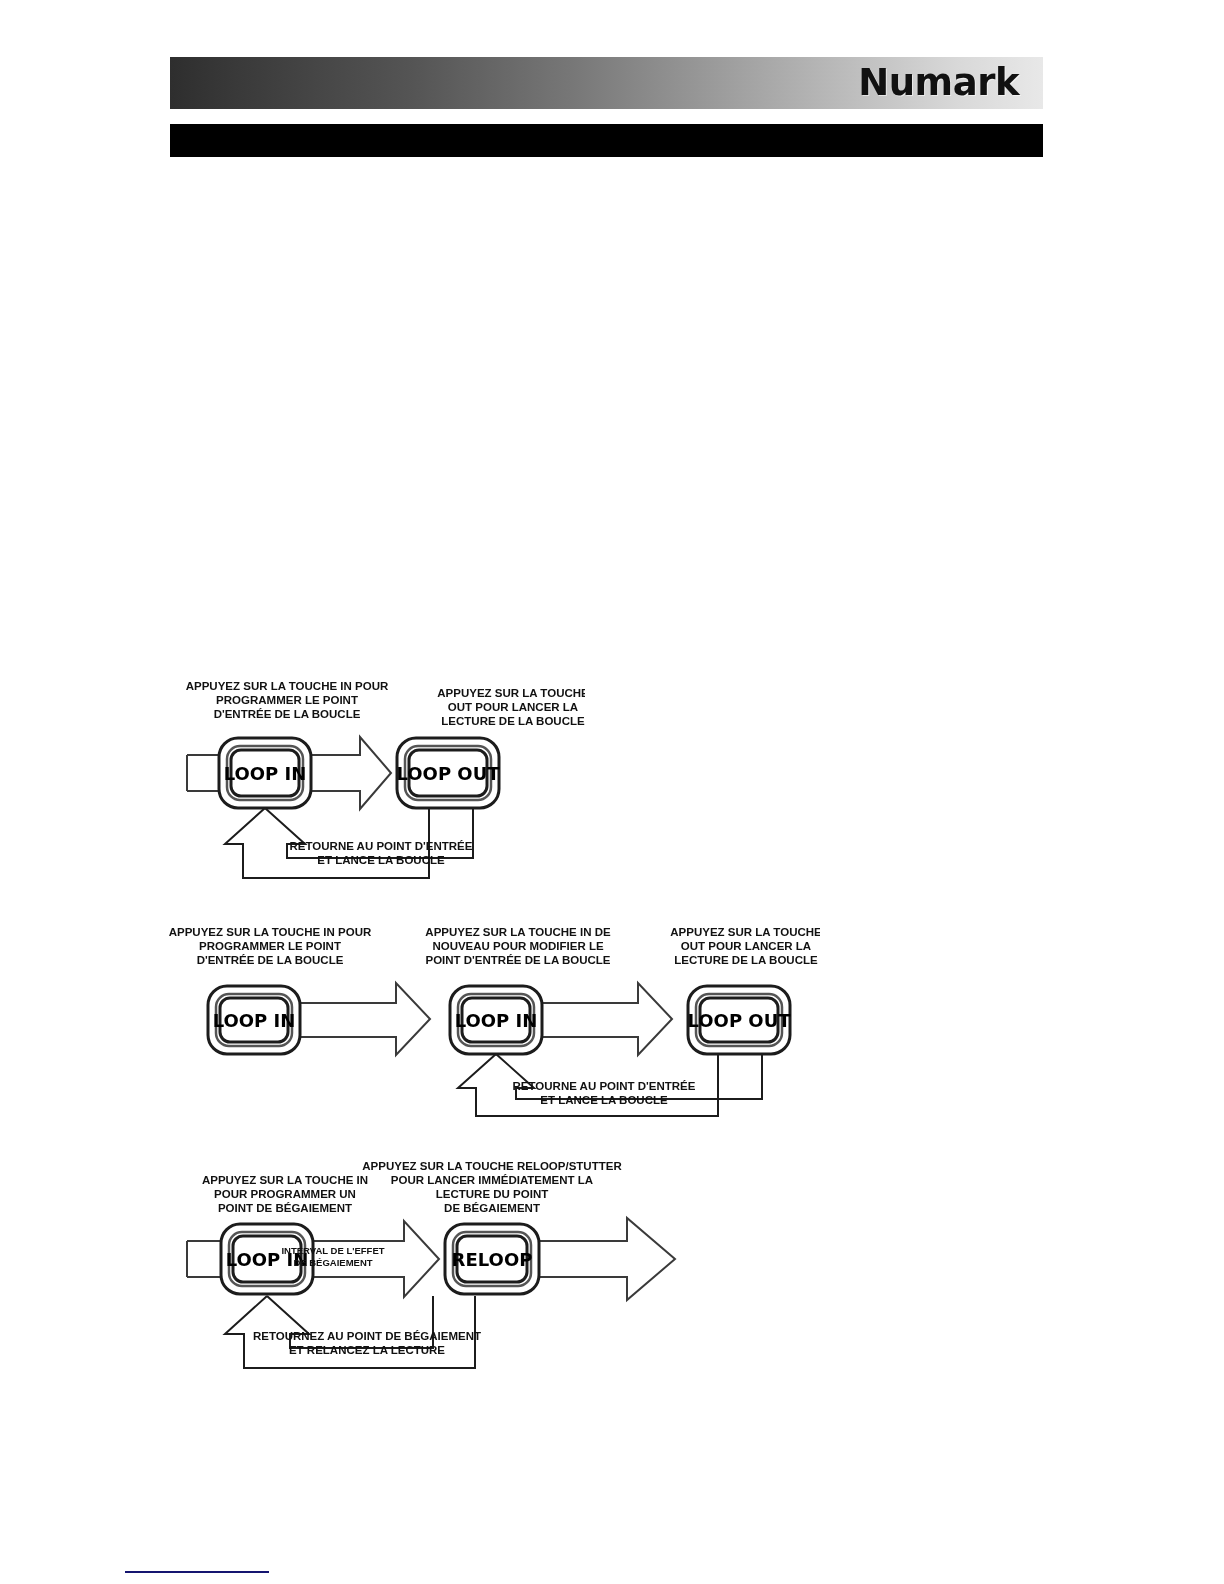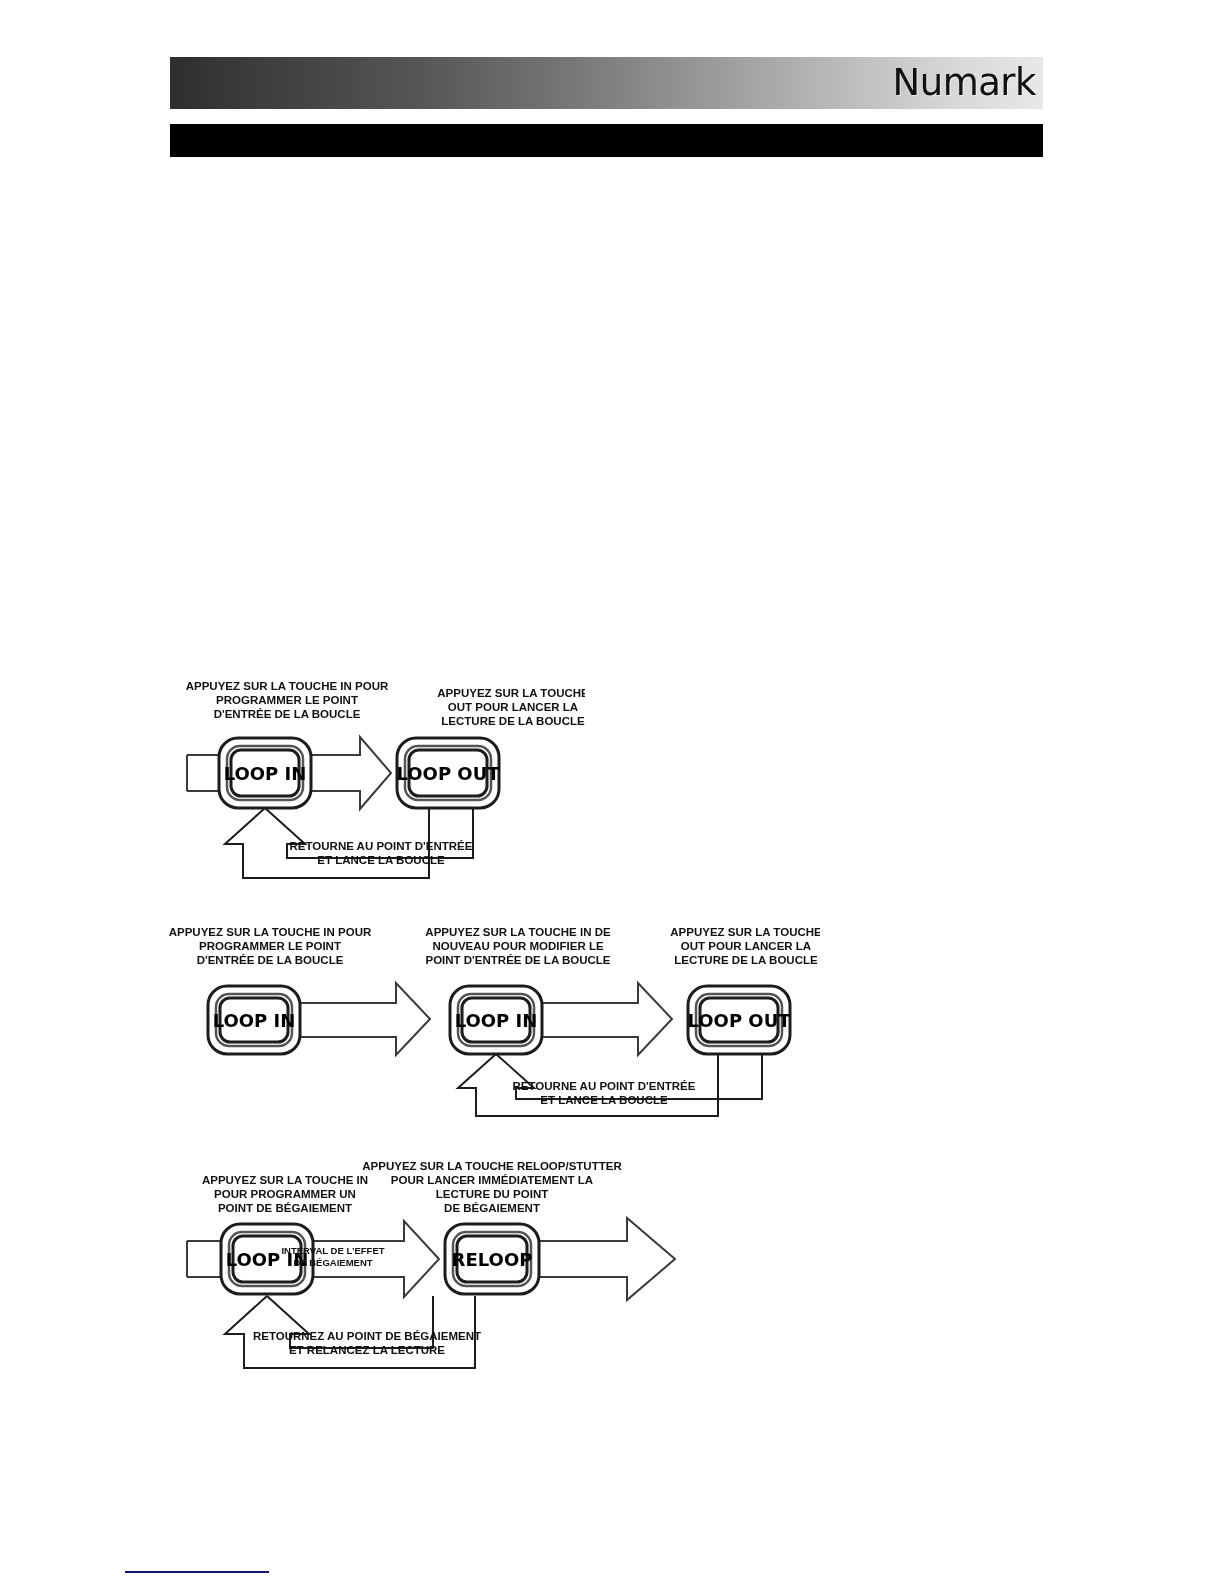--- a/index.html
+++ b/index.html
@@ -27,25 +27,25 @@
         #3a3a3a 8%,
         #555555 28%,
         #777777 46%,
         #9a9a9a 62%,
         #bdbdbd 78%,
         #d8d8d8 90%,
         #e8e8e8 100%);
   }
   #brand-logo {
     position: absolute;
-    right: 7px;
+    right: 24px;
     top: 50%;
     transform: translateY(-52%);
     font-family: "DejaVu Sans", sans-serif;
-    font-weight: normal;
+    font-weight: bold;
     font-size: 37px;
     letter-spacing: -0.5px;
     color: #111111;
     text-shadow: 1px 1px 0 rgba(255,255,255,0.55);
     line-height: 1;
     white-space: nowrap;
     transform-origin: right center;
   }
   #header-black-bar {
     position: absolute;

